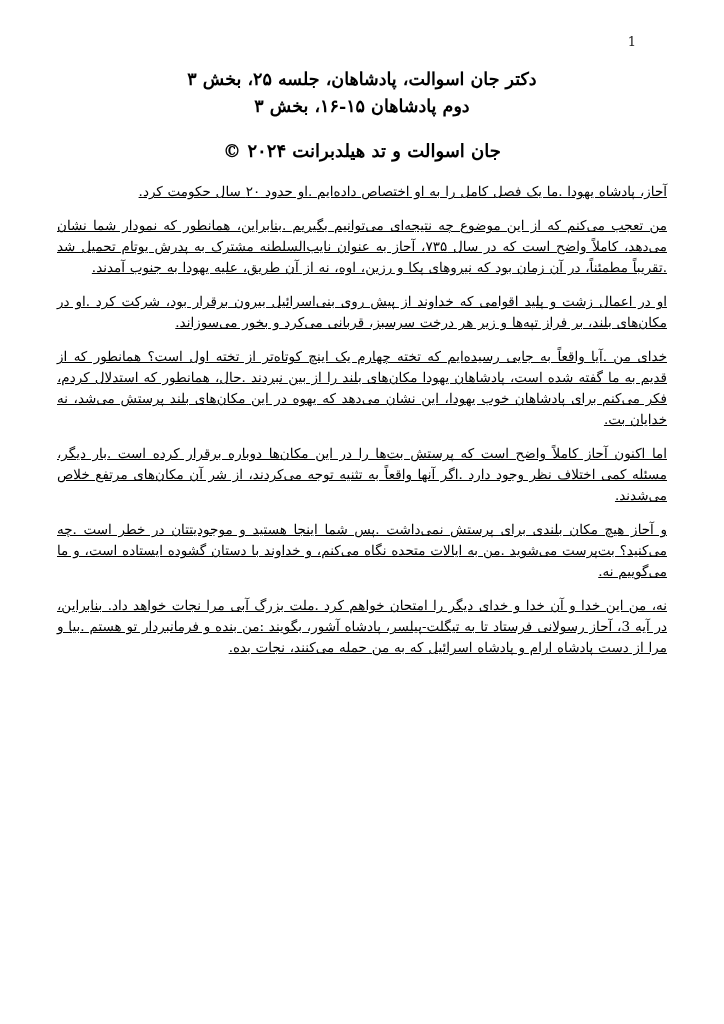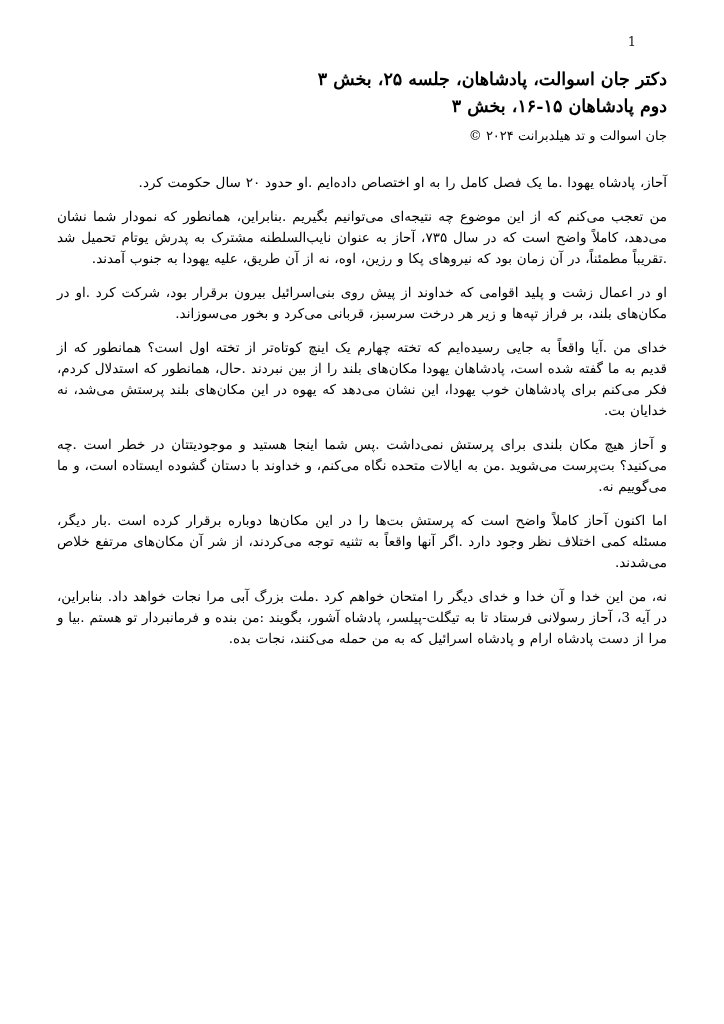--- a/index.html
+++ b/index.html
@@ -21,38 +21,40 @@
   .page-number {
     position: absolute;
     top: 34px;
     right: 88px;
     font-size: 13px;
     direction: ltr;
     color: #1a1a1a;
   }
   .doc-header {
     margin-top: 30px;
-    text-align: right;
+    text-align: center;
     direction: rtl;
   }
   .doc-title {
     margin: 0;
     font-size: 17.5px;
     font-weight: bold;
     line-height: 1.55;
   }
   .copyright-line {
-    margin-top: 7px;
-    font-size: 13px;
+    margin-top: 18px;
+    font-size: 18px;
     line-height: 1.4;
     direction: rtl;
+    font-weight: bold;
   }
   .doc-body {
-    margin-top: 27px;
+    margin-top: 18px;
     direction: rtl;
+    text-decoration: underline;
   }
   .doc-body p {
     margin: 0 0 13px 0;
     font-size: 13.5px;
     line-height: 21px;
     text-align: justify;
     text-justify: inter-word;
     word-spacing: 0.5px;
   }
 </style>
@@ -67,18 +69,18 @@
     <h1 class="doc-title">دکتر جان اسوالت، پادشاهان، جلسه ۲۵، بخش ۳</h1>
     <h1 class="doc-title">دوم پادشاهان ۱۵-۱۶، بخش ۳</h1>
     <div class="copyright-line">جان اسوالت و تد هیلدبرانت ۲۰۲۴ ©</div>
   </div>
 
   <div class="doc-body">
     <p>آحاز، پادشاه یهودا .ما یک فصل کامل را به او اختصاص داده‌ایم .او حدود ۲۰ سال حکومت کرد.</p>
     <p>من تعجب می‌کنم که از این موضوع چه نتیجه‌ای می‌توانیم بگیریم .بنابراین، همانطور که نمودار شما نشان می‌دهد، کاملاً واضح است که در سال ۷۳۵، آحاز به عنوان نایب‌السلطنه مشترک به پدرش یوتام تحمیل شد .تقریباً مطمئناً، در آن زمان بود که نیروهای پکا و رزین، اوه، نه از آن طریق، علیه یهودا به جنوب آمدند.</p>
     <p>او در اعمال زشت و پلید اقوامی که خداوند از پیش روی بنی‌اسرائیل بیرون برقرار بود، شرکت کرد .او در مکان‌های بلند، بر فراز تپه‌ها و زیر هر درخت سرسبز، قربانی می‌کرد و بخور می‌سوزاند.</p>
     <p>خدای من .آیا واقعاً به جایی رسیده‌ایم که تخته چهارم یک اینچ کوتاه‌تر از تخته اول است؟ همانطور که از قدیم به ما گفته شده است، پادشاهان یهودا مکان‌های بلند را از بین نبردند .حال، همانطور که استدلال کردم، فکر می‌کنم برای پادشاهان خوب یهودا، این نشان می‌دهد که یهوه در این مکان‌های بلند پرستش می‌شد، نه خدایان بت.</p>
+    <p>اما اکنون آحاز کاملاً واضح است که پرستش بت‌ها را در این مکان‌ها دوباره برقرار کرده است .بار دیگر، مسئله کمی اختلاف نظر وجود دارد .اگر آنها واقعاً به تثنیه توجه می‌کردند، از شر آن مکان‌های مرتفع خلاص می‌شدند.</p>
     <p>و آحاز هیچ مکان بلندی برای پرستش نمی‌داشت .پس شما اینجا هستید و موجودیتتان در خطر است .چه می‌کنید؟ بت‌پرست می‌شوید .من به ایالات متحده نگاه می‌کنم، و خداوند با دستان گشوده ایستاده است، و ما می‌گوییم نه.</p>
-    <p>اما اکنون آحاز کاملاً واضح است که پرستش بت‌ها را در این مکان‌ها دوباره برقرار کرده است .بار دیگر، مسئله کمی اختلاف نظر وجود دارد .اگر آنها واقعاً به تثنیه توجه می‌کردند، از شر آن مکان‌های مرتفع خلاص می‌شدند.</p>
     <p>نه، من این خدا و آن خدا و خدای دیگر را امتحان خواهم کرد .ملت بزرگ آبی مرا نجات خواهد داد. بنابراین، در آیه 3، آحاز رسولانی فرستاد تا به تیگلت-پیلسر، پادشاه آشور، بگویند :من بنده و فرمانبردار تو هستم .بیا و مرا از دست پادشاه ارام و پادشاه اسرائیل که به من حمله می‌کنند، نجات بده.</p>
   </div>
 
 </div>
 
 </body></html>

